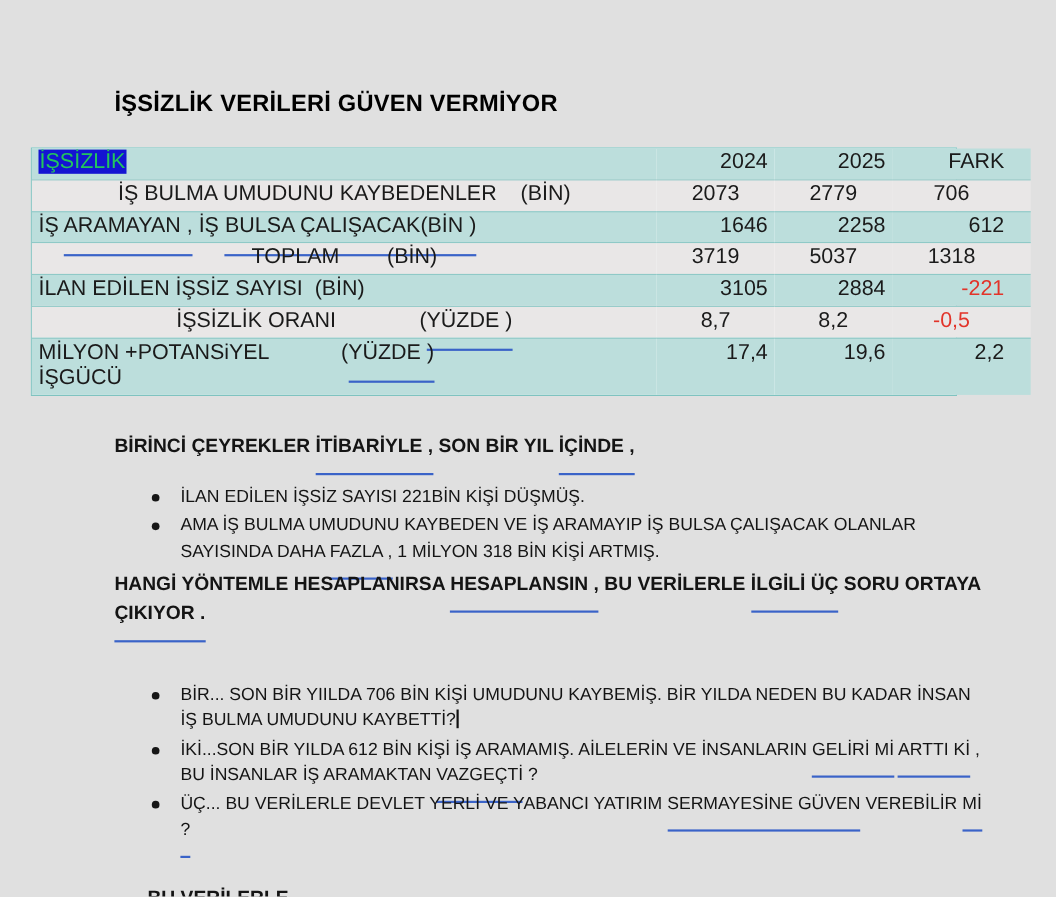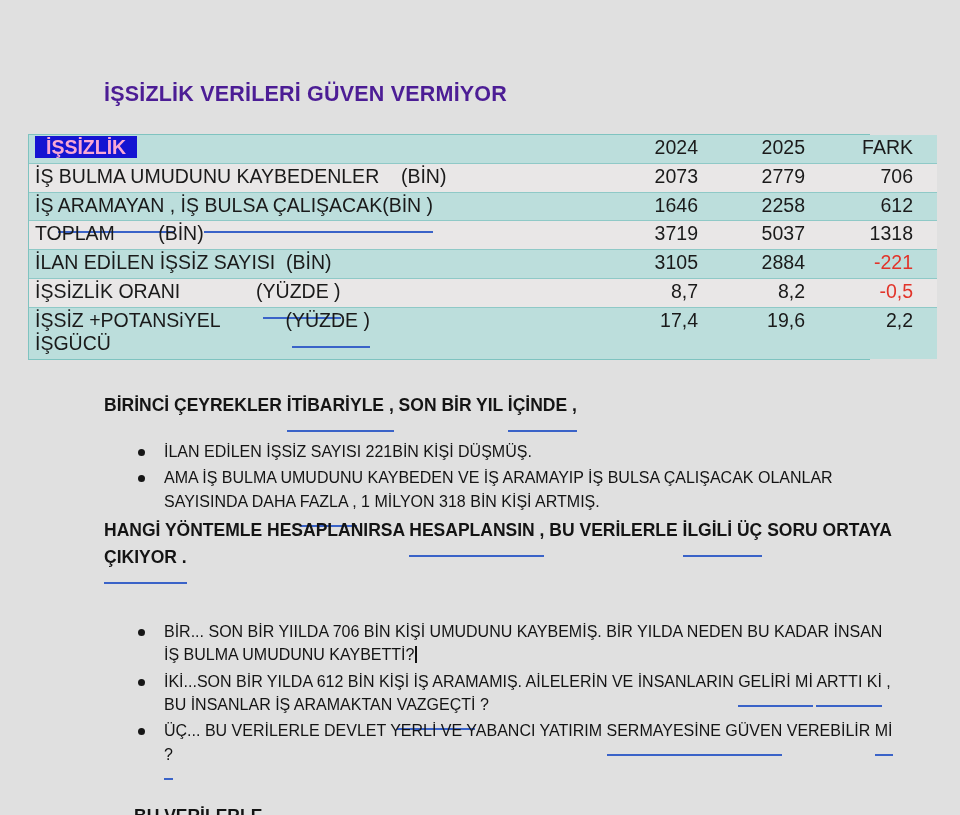--- a/index.html
+++ b/index.html
@@ -23,21 +23,21 @@
     box-sizing: border-box;
   }
 
   
   .doc-title {
     position: absolute;
     left: 104px;
     top: 82px;
     font-size: 21.5px;
     font-weight: bold;
-    color: #4c1d95;
+    color: #000000;
     letter-spacing: 0.2px;
     white-space: nowrap;
   }
 
   
   .table-wrap {
     position: absolute;
     left: 28px;
     top: 134px;
     width: 842px;
@@ -57,34 +57,33 @@
     border-top: 1px solid #8fc9c7;
     border-bottom: 1px solid #8fc9c7;
     vertical-align: top;
     line-height: 1.22;
     white-space: nowrap;
   }
   table.data-table tr:first-child td { border-top: none; }
   table.data-table tr:last-child td { border-bottom: none; }
 
   tr.row-cyan td { background: #bcdedc; }
-  tr.row-white td { background: #e9e7e7; }
+  tr.row-white td { background: #e9e7e7; text-align: center; }
 
   td.c-label { width: 556px; text-align: left; padding-left: 7px; }
   td.c-num  { width: 95px; text-align: right; padding-right: 9px; }
   td.c-num.c-fark { width: 96px; padding-right: 24px; }
 
   .neg { color: #e2342a; }
 
   
   .sel-highlight {
     background: #1414d2;
-    color: #f9a8d4;
-    padding: 0 11px;
-    font-weight: bold;
+    color: #22c55e;
+    padding: 0 1px;
   }
 
   
   .bu {
     border-bottom: 2px solid #3a63c8;
     padding-bottom: 15px;
   }
 
   .wrapcell { white-space: normal; }
 
@@ -207,21 +206,21 @@
           <td class="c-label">
             <span>İŞSİZLİK ORANI</span>&nbsp;&nbsp;&nbsp;&nbsp;&nbsp;&nbsp;&nbsp;&nbsp;&nbsp;&nbsp;&nbsp;&nbsp;&nbsp;&nbsp;<span>(</span><span class="bu">YÜZDE )</span>
           </td>
           <td class="c-num">8,7</td>
           <td class="c-num">8,2</td>
           <td class="c-num c-fark neg">-0,5</td>
         </tr>
 
         <tr class="row-cyan">
           <td class="c-label wrapcell">
-            <span>İŞSİZ +POTANSiYEL</span>&nbsp;&nbsp;&nbsp;&nbsp;&nbsp;&nbsp;&nbsp;&nbsp;&nbsp;&nbsp;&nbsp;&nbsp;<span>(</span><span class="bu">YÜZDE )</span><br><span>İŞGÜCÜ</span>
+            <span>MİLYON +POTANSiYEL</span>&nbsp;&nbsp;&nbsp;&nbsp;&nbsp;&nbsp;&nbsp;&nbsp;&nbsp;&nbsp;&nbsp;&nbsp;<span>(</span><span class="bu">YÜZDE )</span><br><span>İŞGÜCÜ</span>
           </td>
           <td class="c-num">17,4</td>
           <td class="c-num">19,6</td>
           <td class="c-num c-fark">2,2</td>
         </tr>
       </tbody>
     </table>
   </div>
 
   <div class="para-head" id="head-1"><span>BİRİNCİ ÇEYREKLER </span><span class="bu">İTİBARİYLE ,</span><span> SON BİR YIL </span><span class="bu">İÇİNDE ,</span></div>

